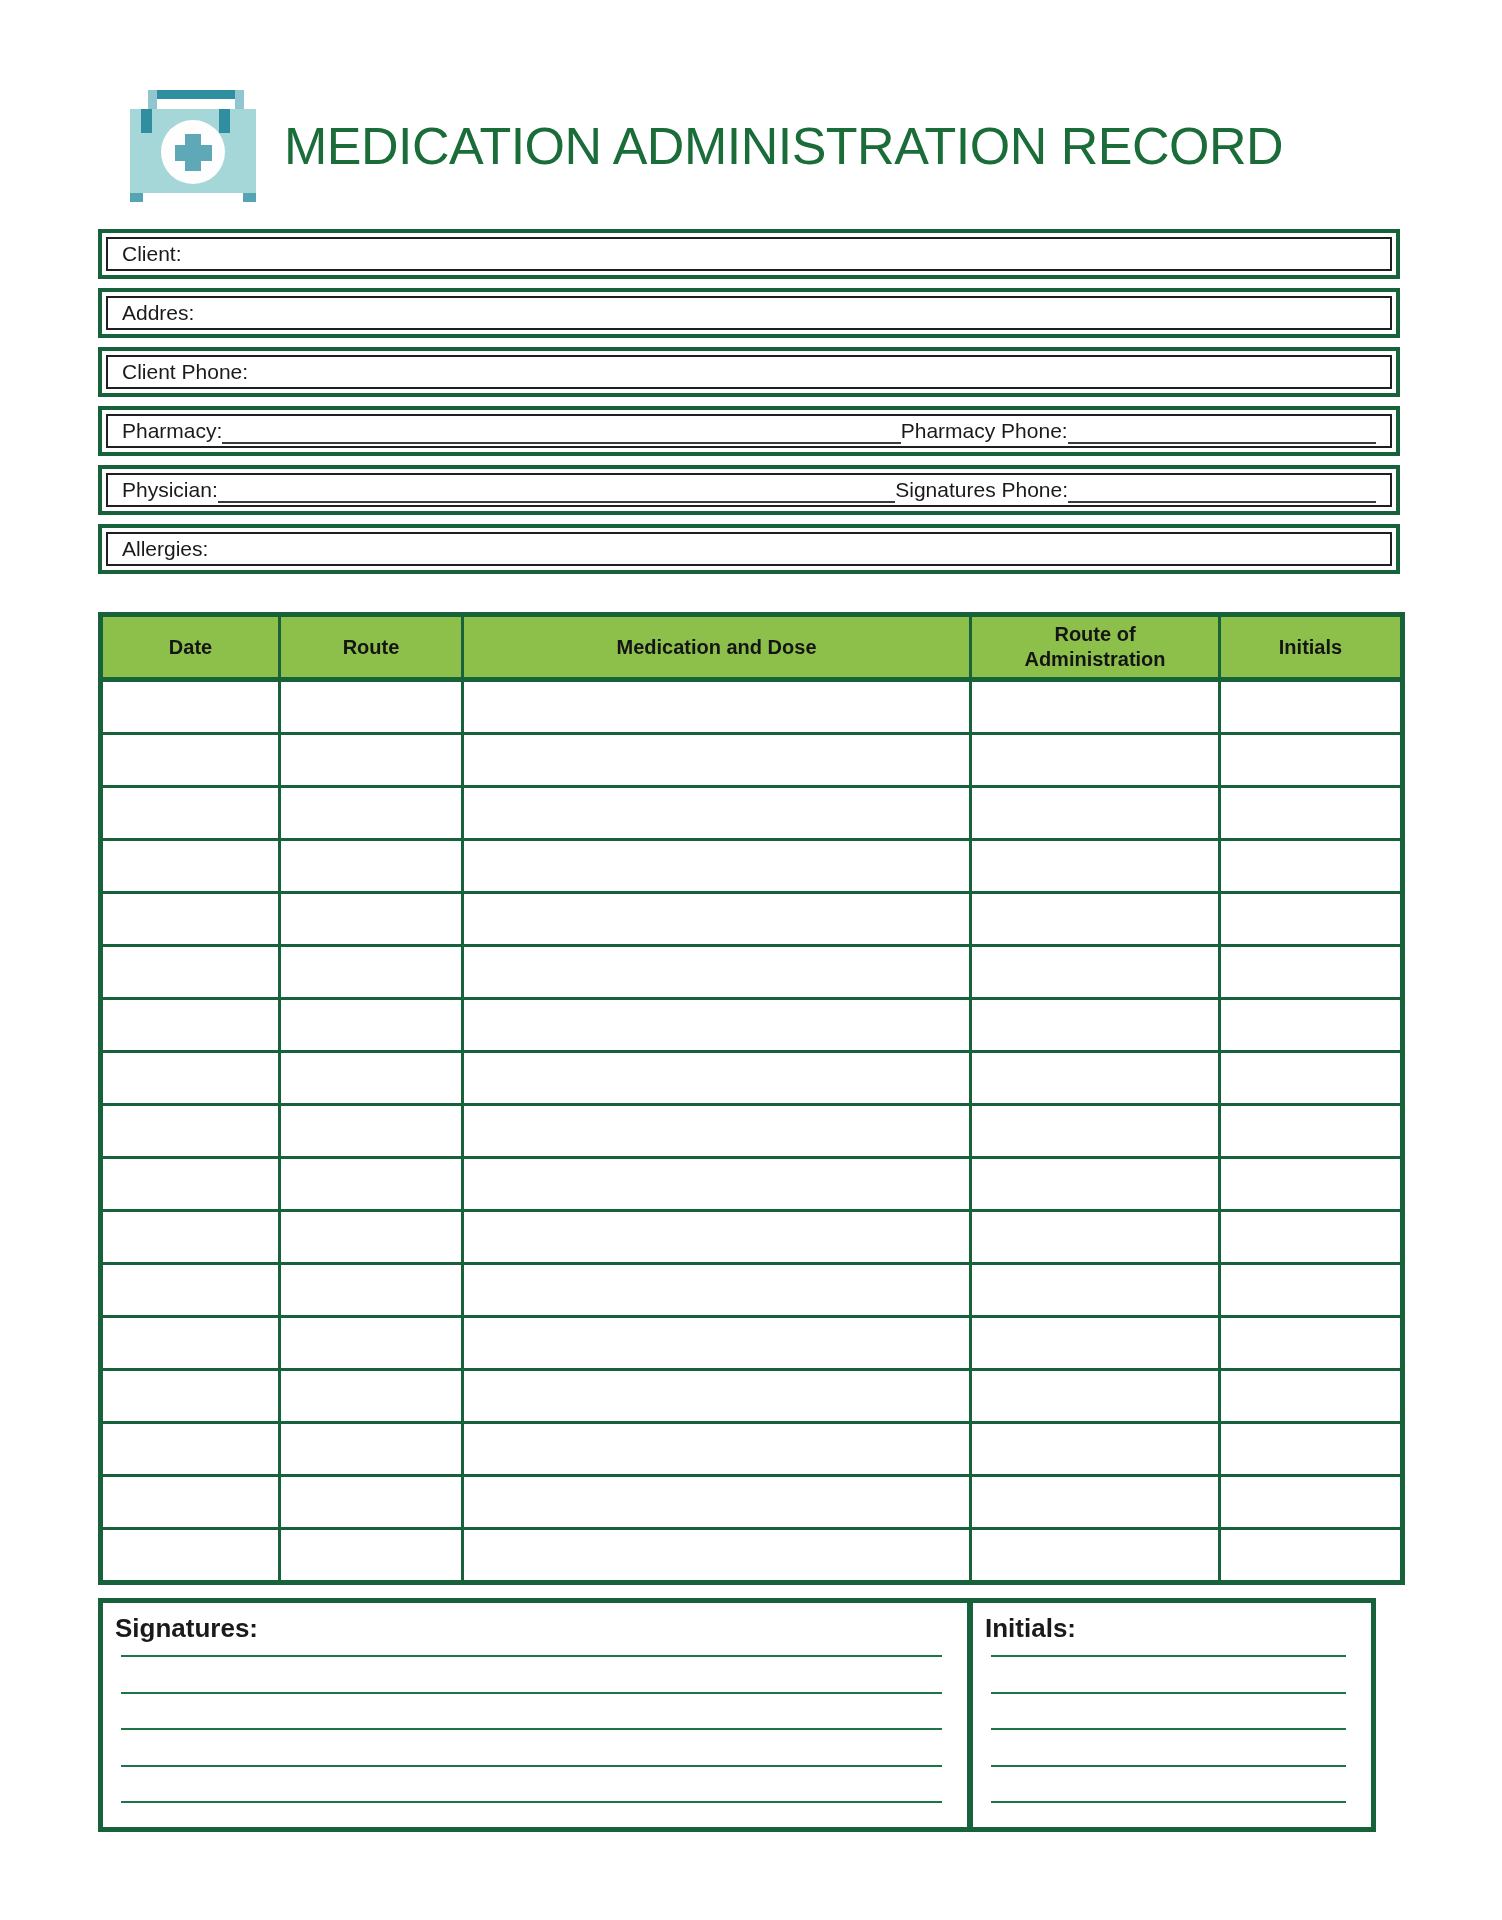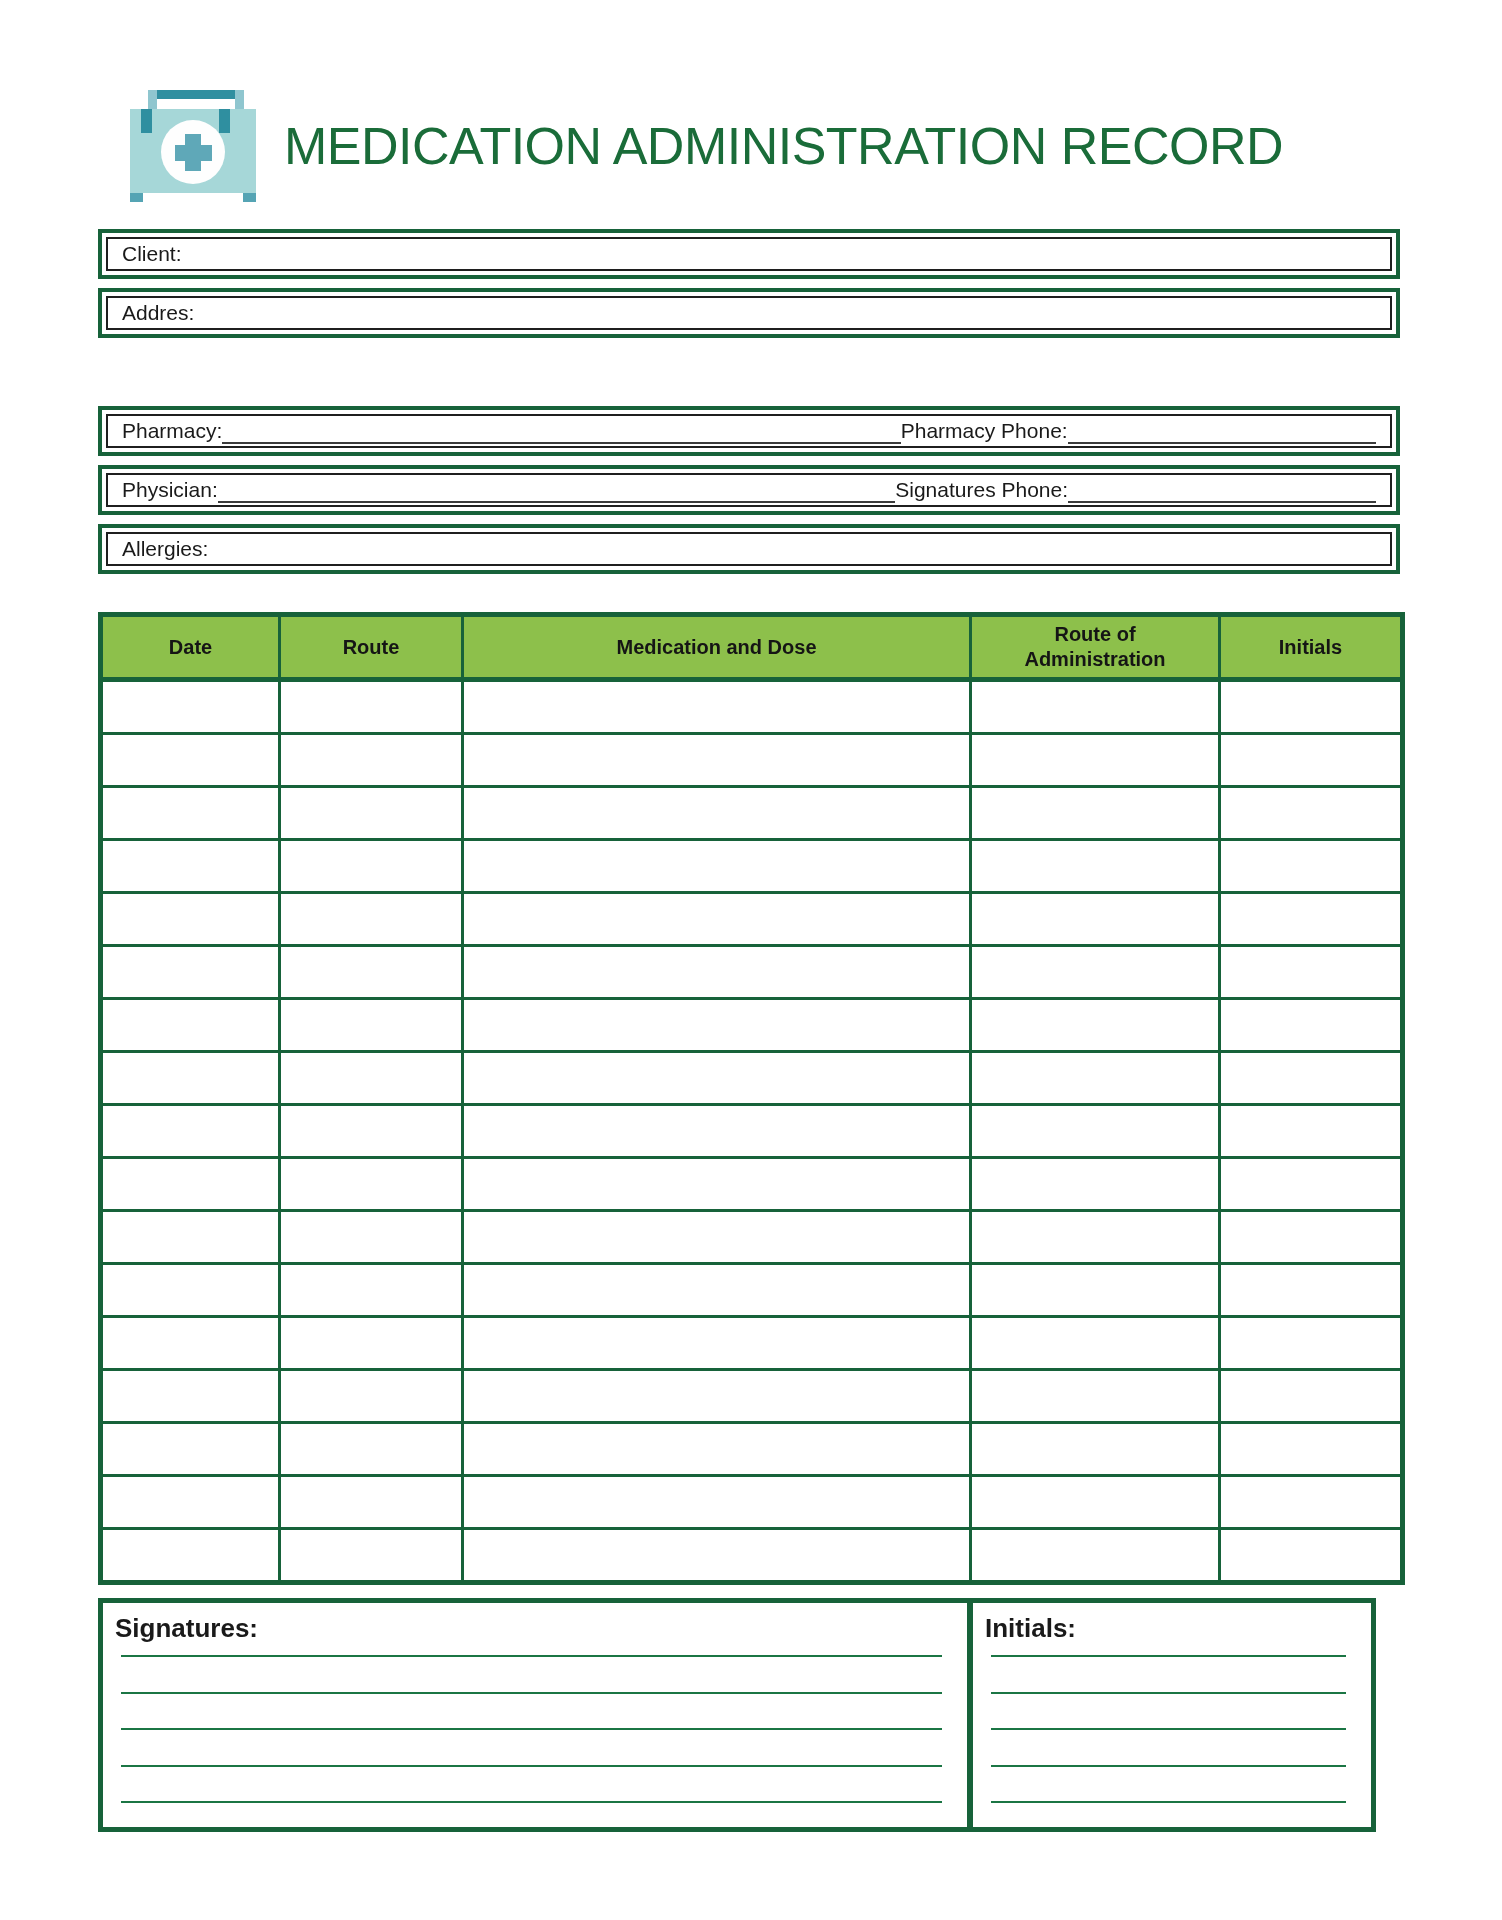--- a/index.html
+++ b/index.html
@@ -101,20 +101,26 @@
     </div>
   </div>
 
   <div class="info-box" style="top:288px">
     <div class="info-inner">
       <span class="lbl">Addres:</span>
       <span class="fill"></span>
     </div>
   </div>
 
+  <div class="info-box" style="top:347px">
+    <div class="info-inner">
+      <span class="lbl">Client Phone:</span>
+      <span class="fill"></span>
+    </div>
+  </div>
 
   <div class="info-box" style="top:406px">
     <div class="info-inner">
       <span class="lbl">Pharmacy:</span>
       <span class="write-line long"></span>
       <span class="lbl lbl2">Pharmacy Phone:</span>
       <span class="write-line short"></span>
     </div>
   </div>
 

